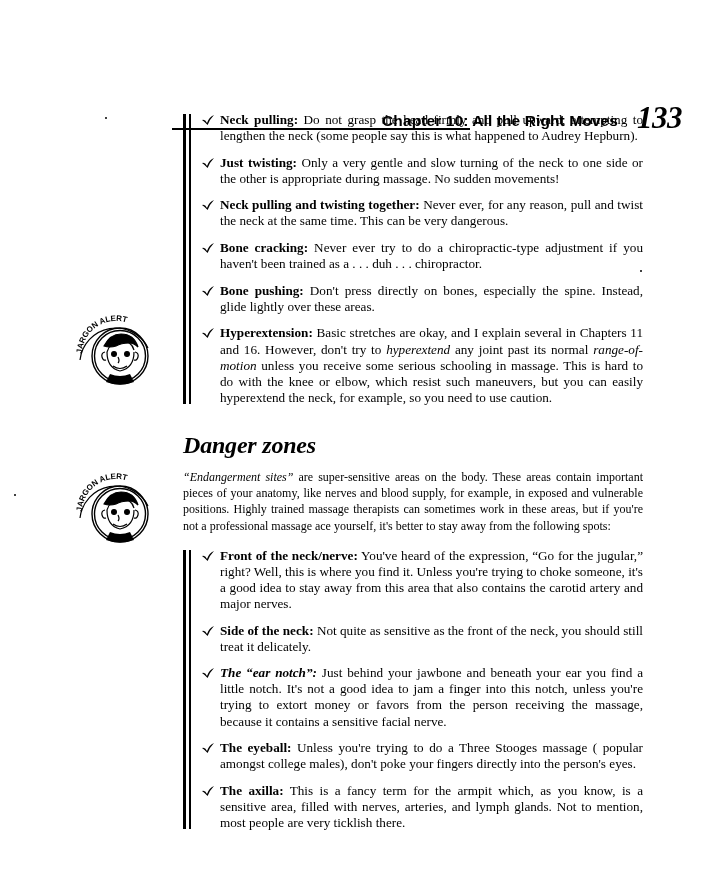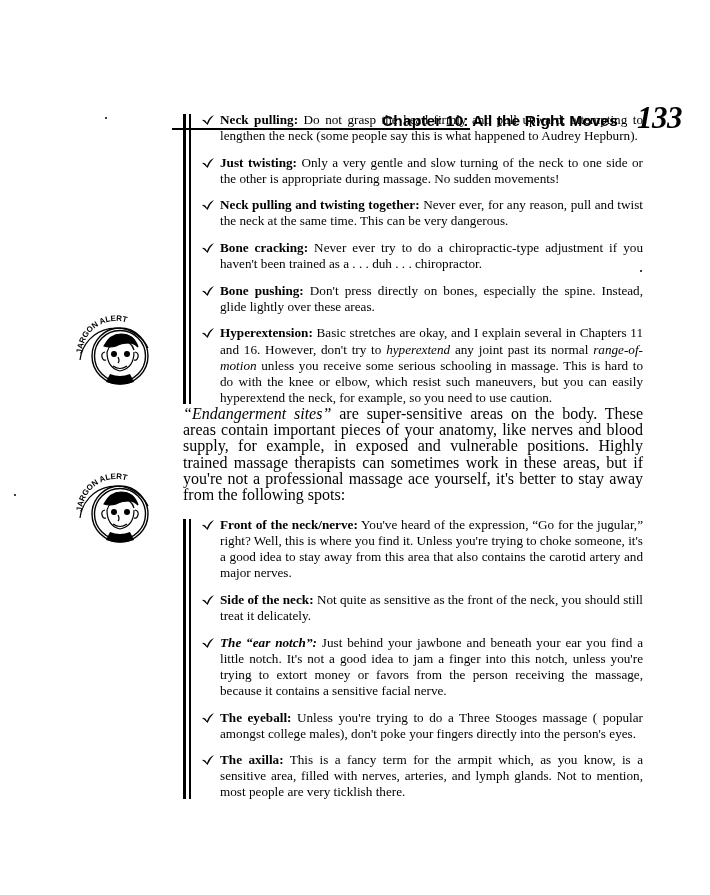--- a/index.html
+++ b/index.html
@@ -126,21 +126,21 @@
   .section-heading {
     font-family: "Liberation Serif", serif;
     font-style: italic;
     font-weight: bold;
     font-size: 24px;
     margin: 26px 0 10px 0;
     letter-spacing: -0.2px;
   }
 
   .para {
-    font-size: 16px;
+    font-size: 12px;
     line-height: 16.2px;
     text-align: justify;
     margin: 0 0 14px 0;
   }
 
   
   .jargon {
     position: absolute;
     width: 86px;
     height: 86px;
@@ -276,20 +276,21 @@
           <span class="tick">
             <svg viewBox="0 0 14 14" width="14" height="14">
                 <path d="M1 7 Q4 6 6 10 Q8 4 13 2 Q9 6 6.6 12 Q4 9 1 7z" fill="#000"></path>
               </svg>
           </span>
           <span class="lead">Hyperextension:</span><span><span> Basic stretches are okay, and I explain several in Chapters 11 and 16. However, don't try to </span><span style="font-style: italic;">hyperextend</span><span> any joint past its normal </span><span style="font-style: italic;">range-of-motion</span><span> unless you receive some serious schooling in massage. This is hard to do with the knee or elbow, which resist such maneuvers, but you can easily hyperextend the neck, for example, so you need to use caution.</span></span>
         </li>
       </ul>
     </div>
 
+    <div class="section-heading">Danger zones</div>
 
     <p class="para"><span style="font-style: italic;">“Endangerment sites”</span><span> are super-sensitive areas on the body. These areas contain important pieces of your anatomy, like nerves and blood supply, for example, in exposed and vulnerable positions. Highly trained massage therapists can sometimes work in these areas, but if you're not a professional massage ace yourself, it's better to stay away from the following spots:</span></p>
 
     <div class="barred">
       <ul class="bullets">
         <li>
           <span class="tick">
             <svg viewBox="0 0 14 14" width="14" height="14">
                 <path d="M1 7 Q4 6 6 10 Q8 4 13 2 Q9 6 6.6 12 Q4 9 1 7z" fill="#000"></path>
               </svg>

